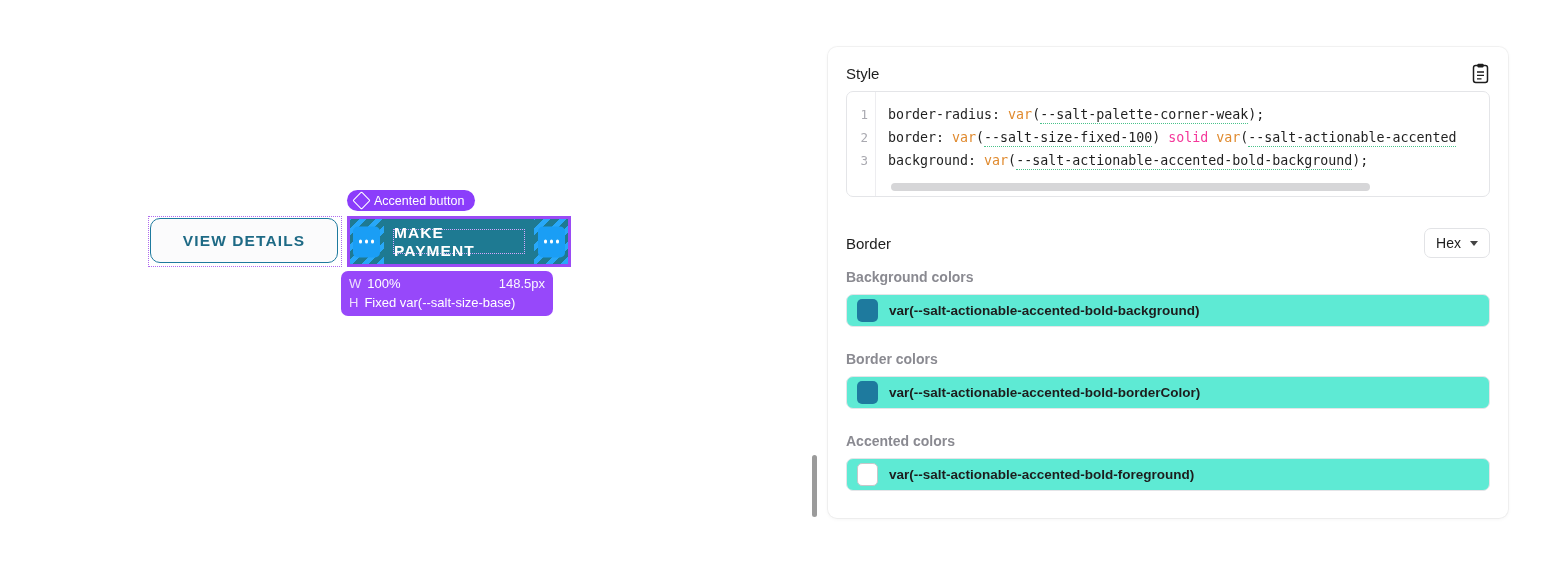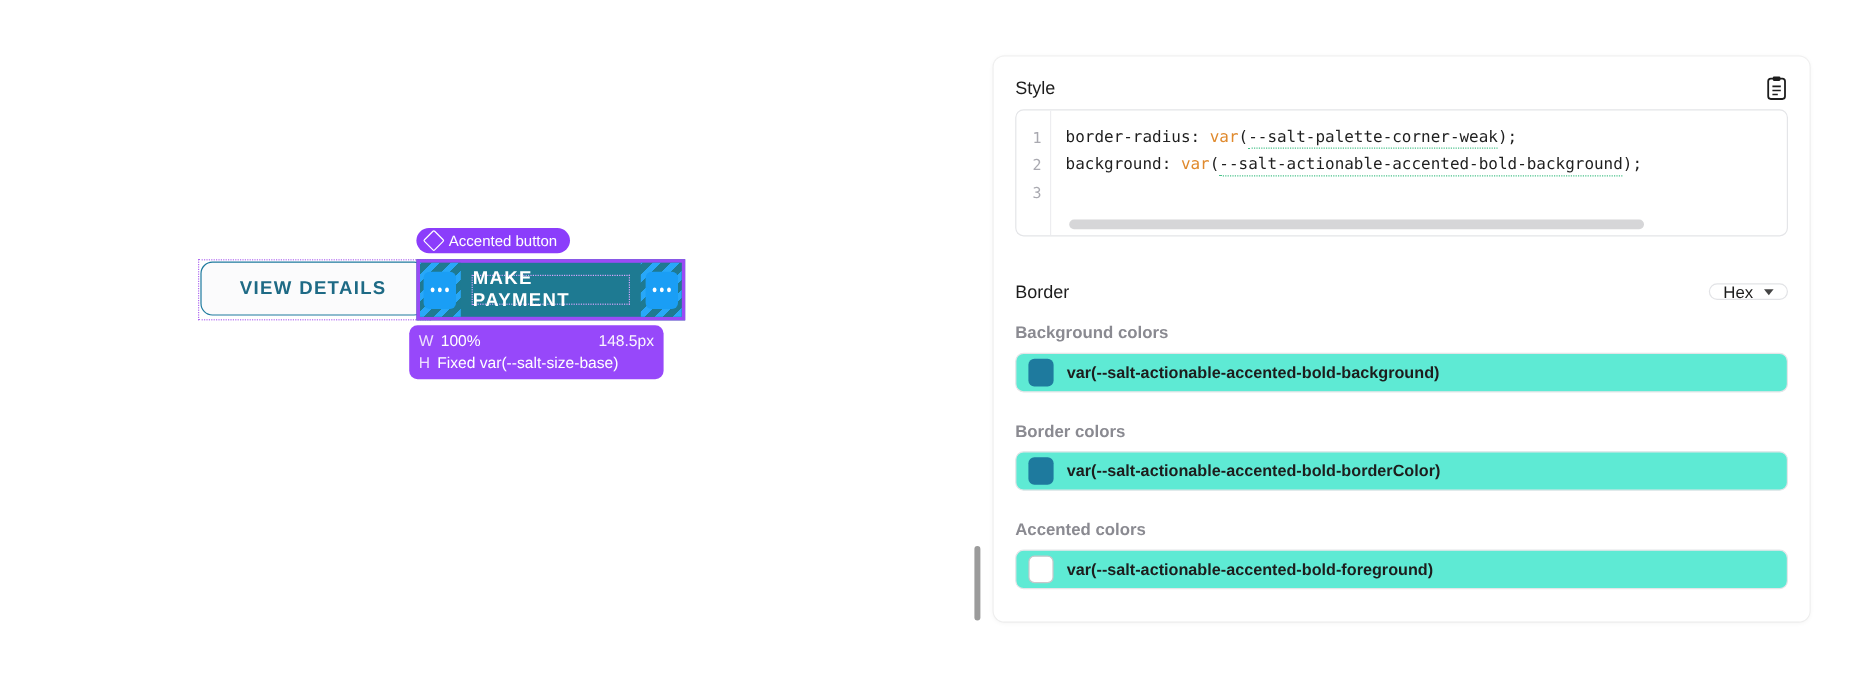--- a/index.html
+++ b/index.html
@@ -20,21 +20,21 @@
   #canvas-area {
     position: absolute;
     left: 0; top: 0;
     width: 810px; height: 564px;
     background: #ffffff;
   }
 
   
   #view-details-wrap {
     position: absolute;
-    left: 166px;
+    left: 149px;
     top: 217px;
     width: 192px;
     height: 49px;
     outline: 1px dotted #b06bf0;
     outline-offset: 0px;
     text-decoration: underline;
   }
   #view-details-btn {
     position: absolute;
     left: 1px; top: 1px;
@@ -302,21 +302,21 @@
     height: 32px;
     display: flex;
     align-items: center;
     justify-content: space-between;
   }
   #colors-title {
     font-size: 15px;
     color: #1d1d1d;
   }
   #hex-select {
-    height: 14px;
+    height: 30px;
     min-width: 64px;
     border: 1px solid #e2e3e6;
     border-radius: 7px;
     background: #ffffff;
     display: flex;
     align-items: center;
     justify-content: space-between;
     gap: 9px;
     padding: 0 11px;
     font-size: 14px;
@@ -434,20 +434,21 @@
     </div>
 
     <div id="code-editor">
       <div id="code-gutter">
           <div class="gutter-num">1</div>
           <div class="gutter-num">2</div>
           <div class="gutter-num">3</div>
         </div>
       <div id="code-lines">
           <div class="code-line"><span>border-radius: </span><span class="tok-fn">var</span><span>(</span><span class="tok-var">--salt-palette-corner-weak</span><span>);</span></div>
+          <div class="code-line"><span>border: </span><span class="tok-fn">var</span><span>(</span><span class="tok-var">--salt-size-fixed-100</span><span>) </span><span class="tok-kw">solid</span><span> </span><span class="tok-fn">var</span><span>(</span><span class="tok-var">--salt-actionable-accented</span></div>
           <div class="code-line"><span>background: </span><span class="tok-fn">var</span><span>(</span><span class="tok-var">--salt-actionable-accented-bold-background</span><span>);</span></div>
         </div>
       <div id="code-hscroll-track">
         <div id="code-hscroll-thumb"></div>
       </div>
     </div>
 
     <div id="colors-header">
       <div id="colors-title">Border</div>
       <div id="hex-select">

